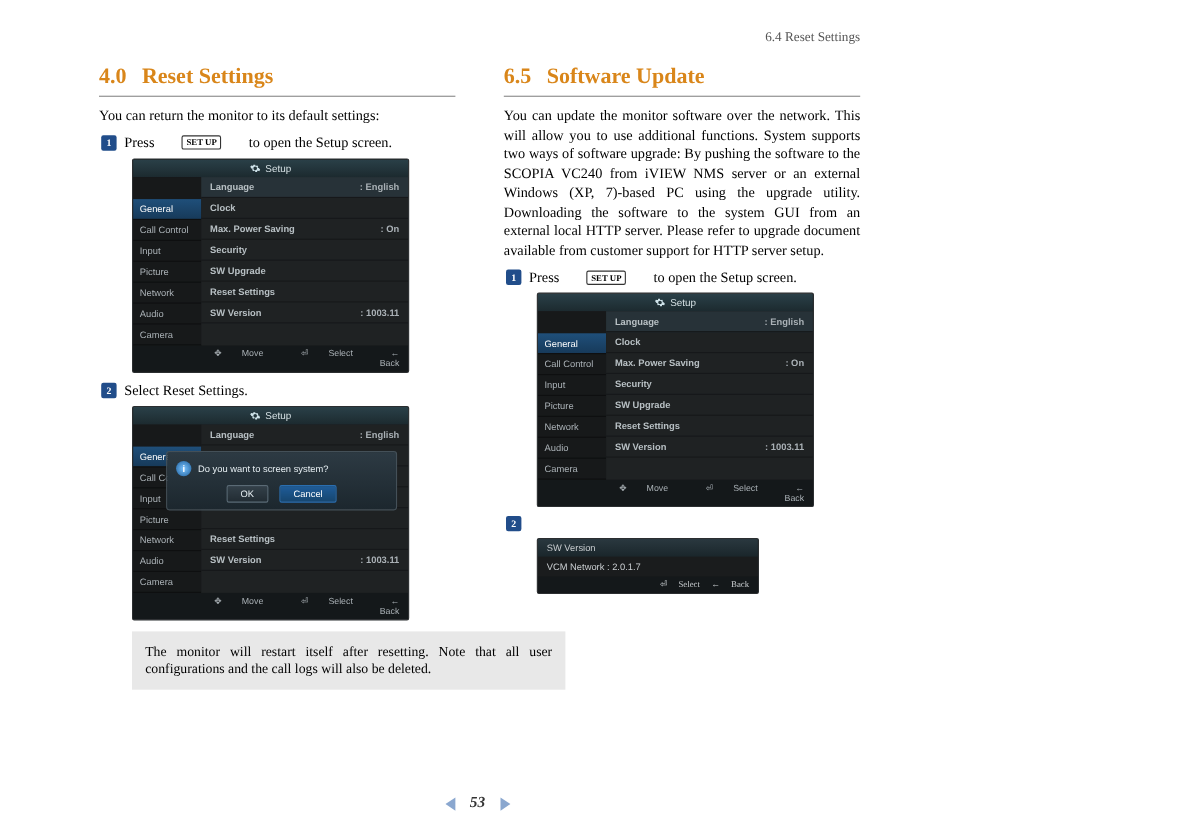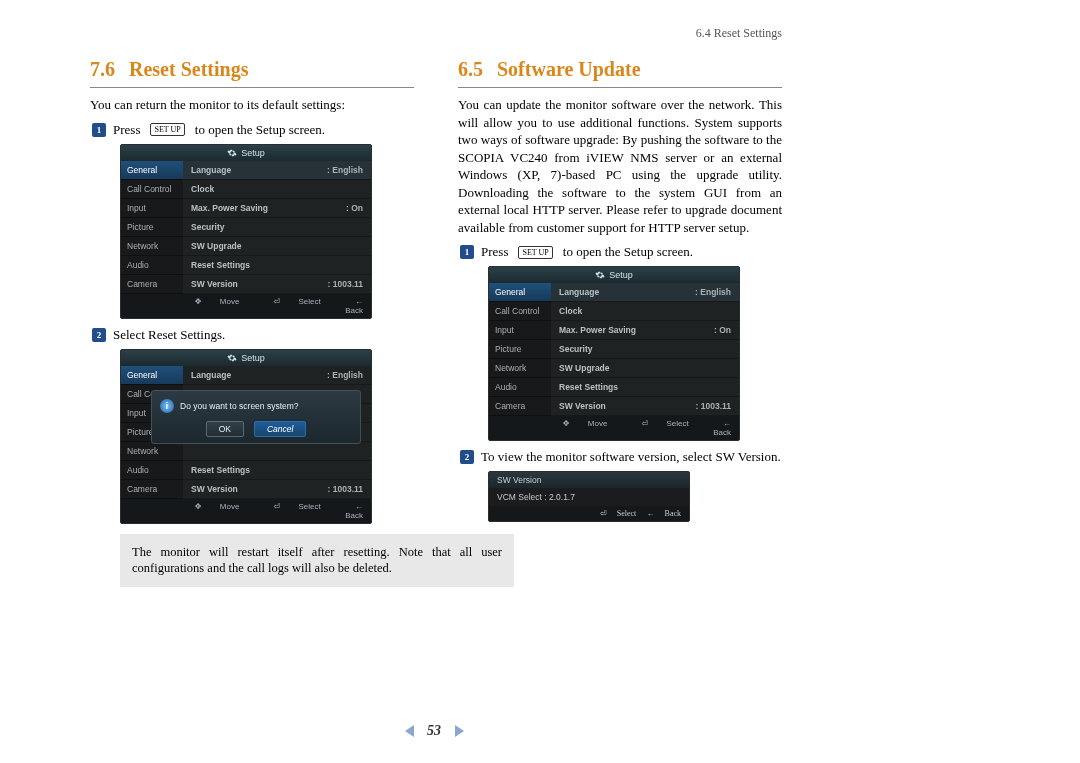--- a/index.html
+++ b/index.html
@@ -74,21 +74,22 @@
     border-radius: 2px;
   }
   .key {
     display: inline-block;
     border: 1px solid #333;
     font-size: 8px;
     padding: 0 3px;
     border-radius: 2px;
     line-height: 11px;
     vertical-align: middle;
-    margin: 0 3px;
+    margin: 0 18px;
+    font-weight: bold;
   }
   
   .osd {
     width: 250px;
     margin: 4px 0 4px 30px;
     background: #1a1c1d;
     border: 1px solid #2b2e30;
     border-radius: 2px;
     color: #c8cccf;
     font-family: Arial, sans-serif;
@@ -119,20 +120,21 @@
     background: #17191a;
   }
   .osd-side div {
     padding: 4px 6px;
     border-bottom: 1px solid #0e0f10;
     color: #aab1b6;
   }
   .osd-side div.sel {
     background: linear-gradient(#1f4f7a,#173a5a);
     color: #fff;
+    margin-top: 20px;
   }
   .osd-main {
     flex: 1;
     background: #1f2223;
     font-weight: bold;
   }
   .osd-row {
     display: flex;
     padding: 4px 8px;
     border-bottom: 1px solid #16181a;
@@ -185,21 +187,20 @@
   .modal .btn {
     padding: 2px 12px;
     border: 1px solid #5a6a75;
     background: linear-gradient(#334049,#222c33);
     border-radius: 2px;
   }
   .modal .btn.primary {
     background: linear-gradient(#1f5c99,#17466f);
     border-color: #2a6eb0;
     color:#fff;
-    font-style:italic;
   }
   .note-box {
     background: #e8e8e8;
     padding: 10px 12px;
     margin: 10px 0 16px 30px;
     width: 370px;
     font-size: 12.5px;
     text-align: justify;
     line-height: 1.35;
   }
@@ -252,21 +253,21 @@
 </head>
 <body>
 
 <div class="page">
   <div class="running-head">6.4 Reset Settings</div>
 
   <div class="columns">
 
     <div class="col">
       <h2 class="section">
-        <span class="num">7.6</span>
+        <span class="num">4.0</span>
         <span>Reset Settings</span>
       </h2>
       <p class="body-text">You can return the monitor to its default settings:</p>
 
       <div class="step">
         <span class="step-badge">1</span>
         <span>Press</span>
         <span class="key">SET UP</span>
         <span>to open the Setup screen.</span>
       </div>
@@ -460,26 +461,25 @@
         </div>
         <div class="osd-foot">
           <span><span>✥</span> <span>Move</span></span>
           <span><span>⏎</span> <span>Select</span></span>
           <span><span>←</span> <span>Back</span></span>
         </div>
       </div>
 
       <div class="step">
         <span class="step-badge">2</span>
-        <span>To view the monitor software version, select SW Version.</span>
       </div>
 
       <div class="swpanel">
         <div class="hdr">SW Version</div>
-        <div class="line">VCM Select : 2.0.1.7</div>
+        <div class="line">VCM Network : 2.0.1.7</div>
         <div class="ft">
           <span>⏎ <span>Select</span></span>
           <span>← <span>Back</span></span>
         </div>
       </div>
     </div>
   </div>
 
   <div class="pager">
     <span class="tri left"></span>

